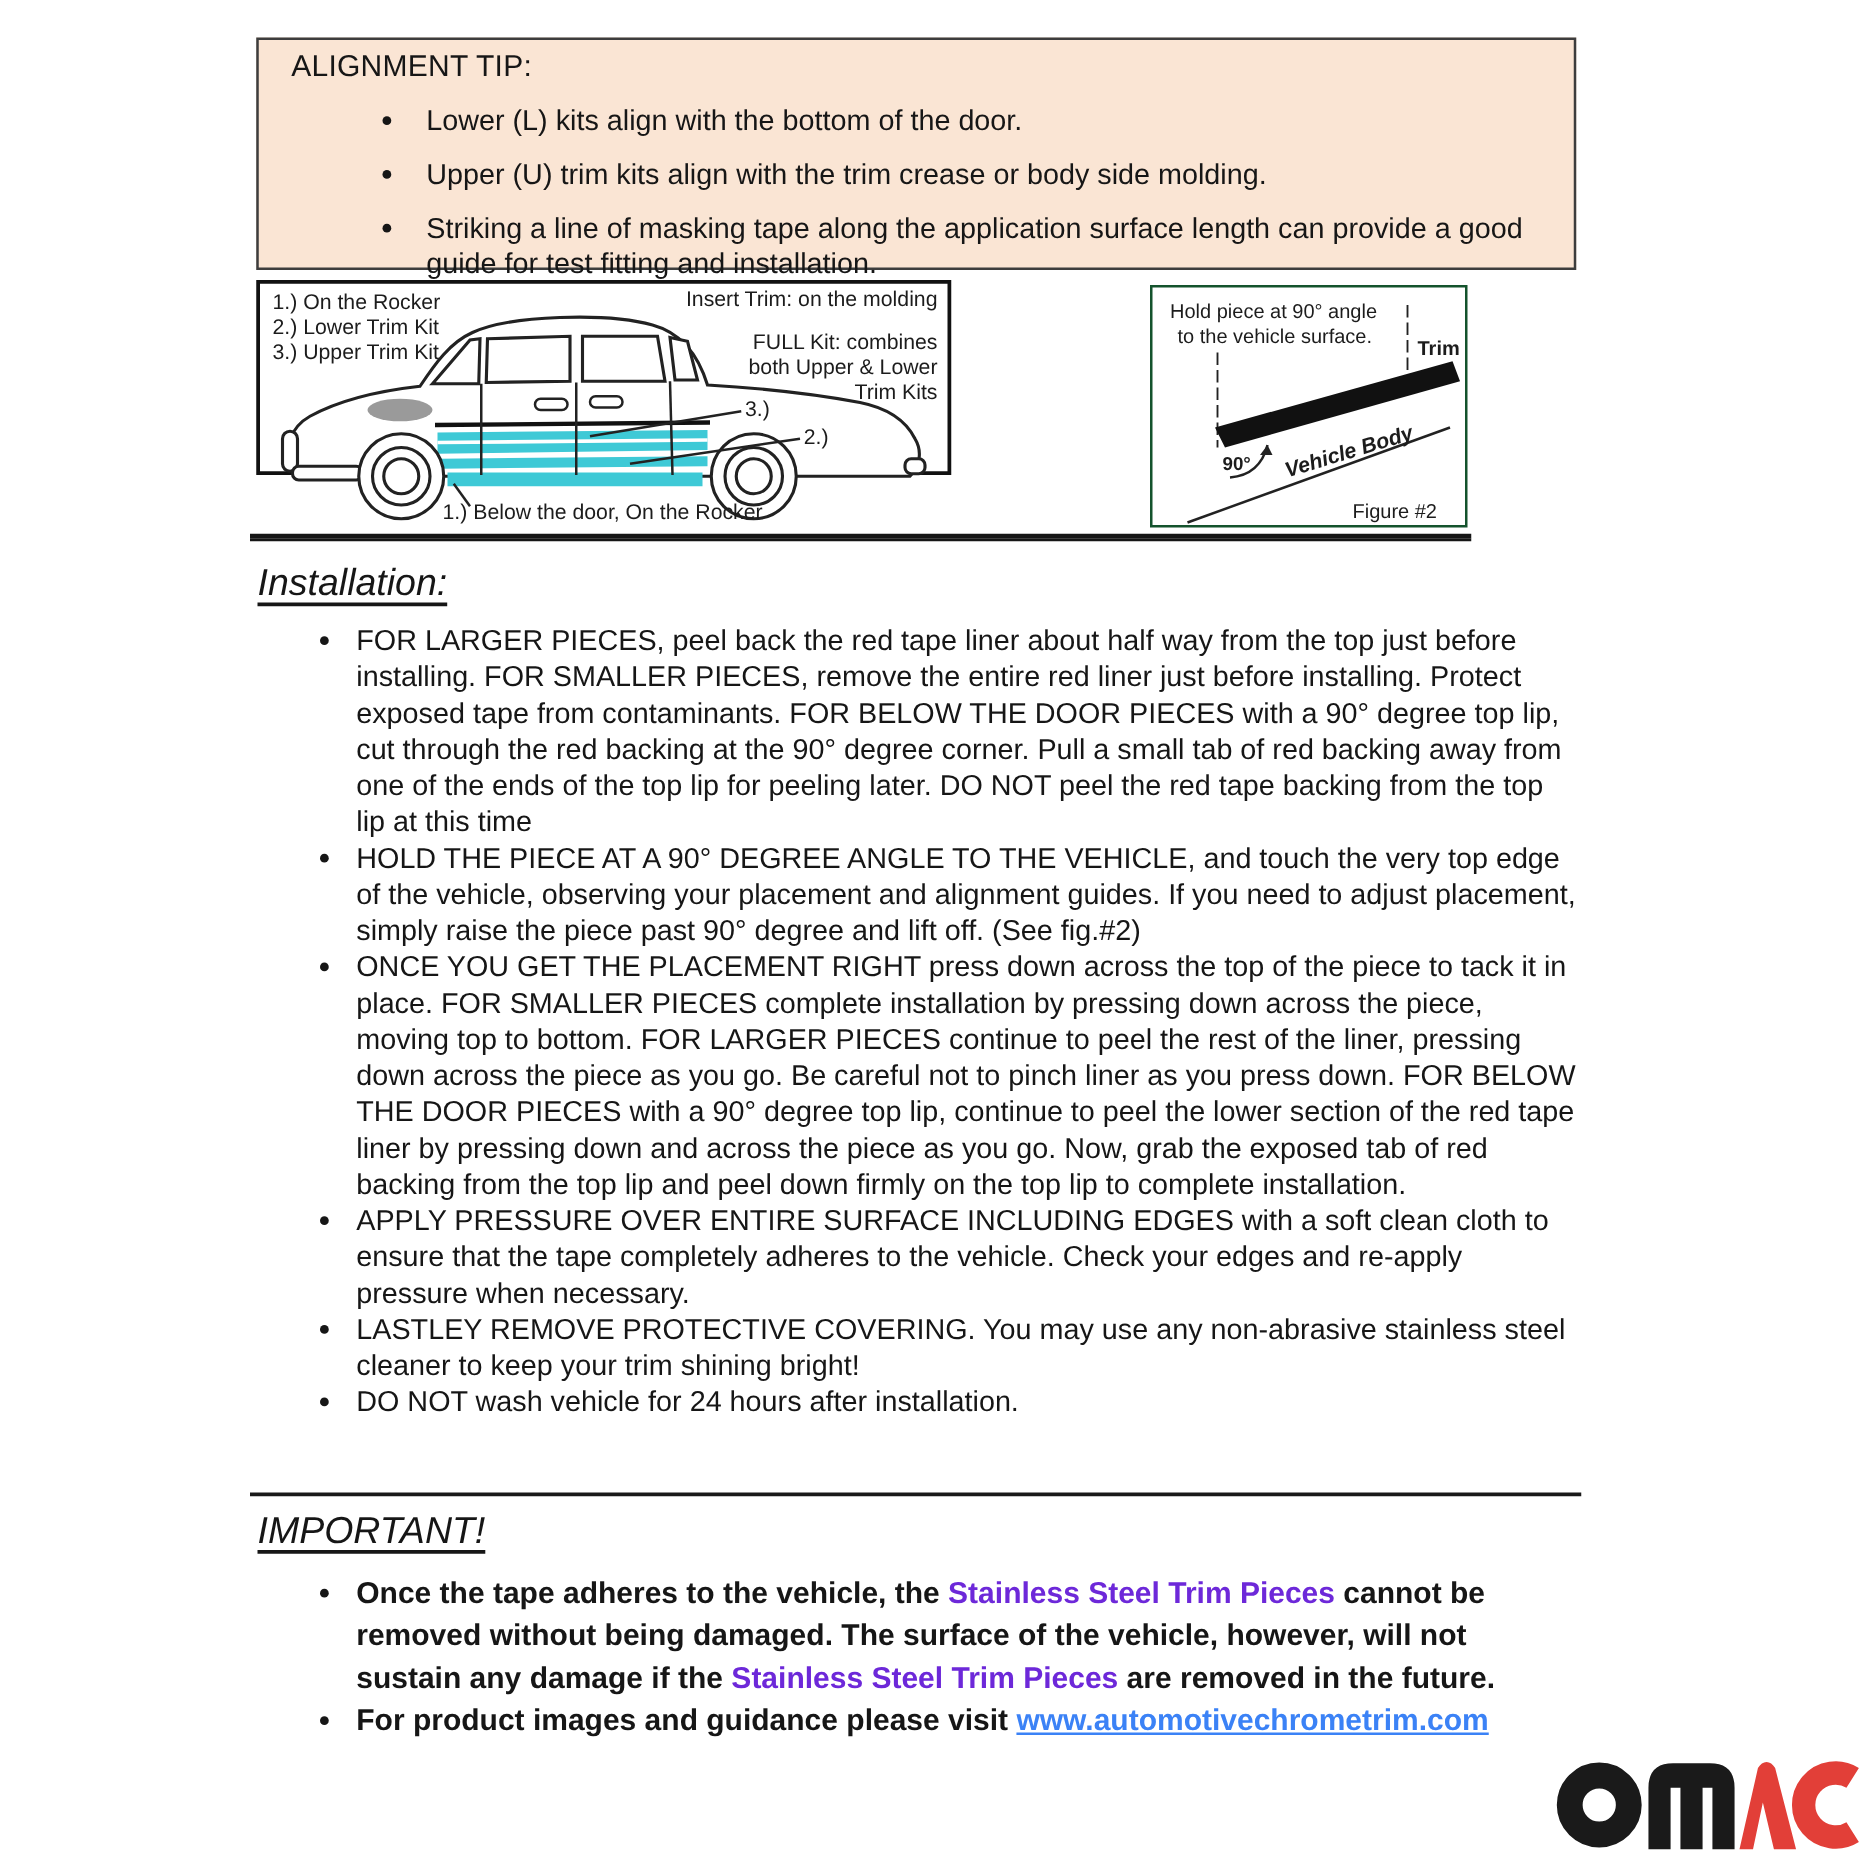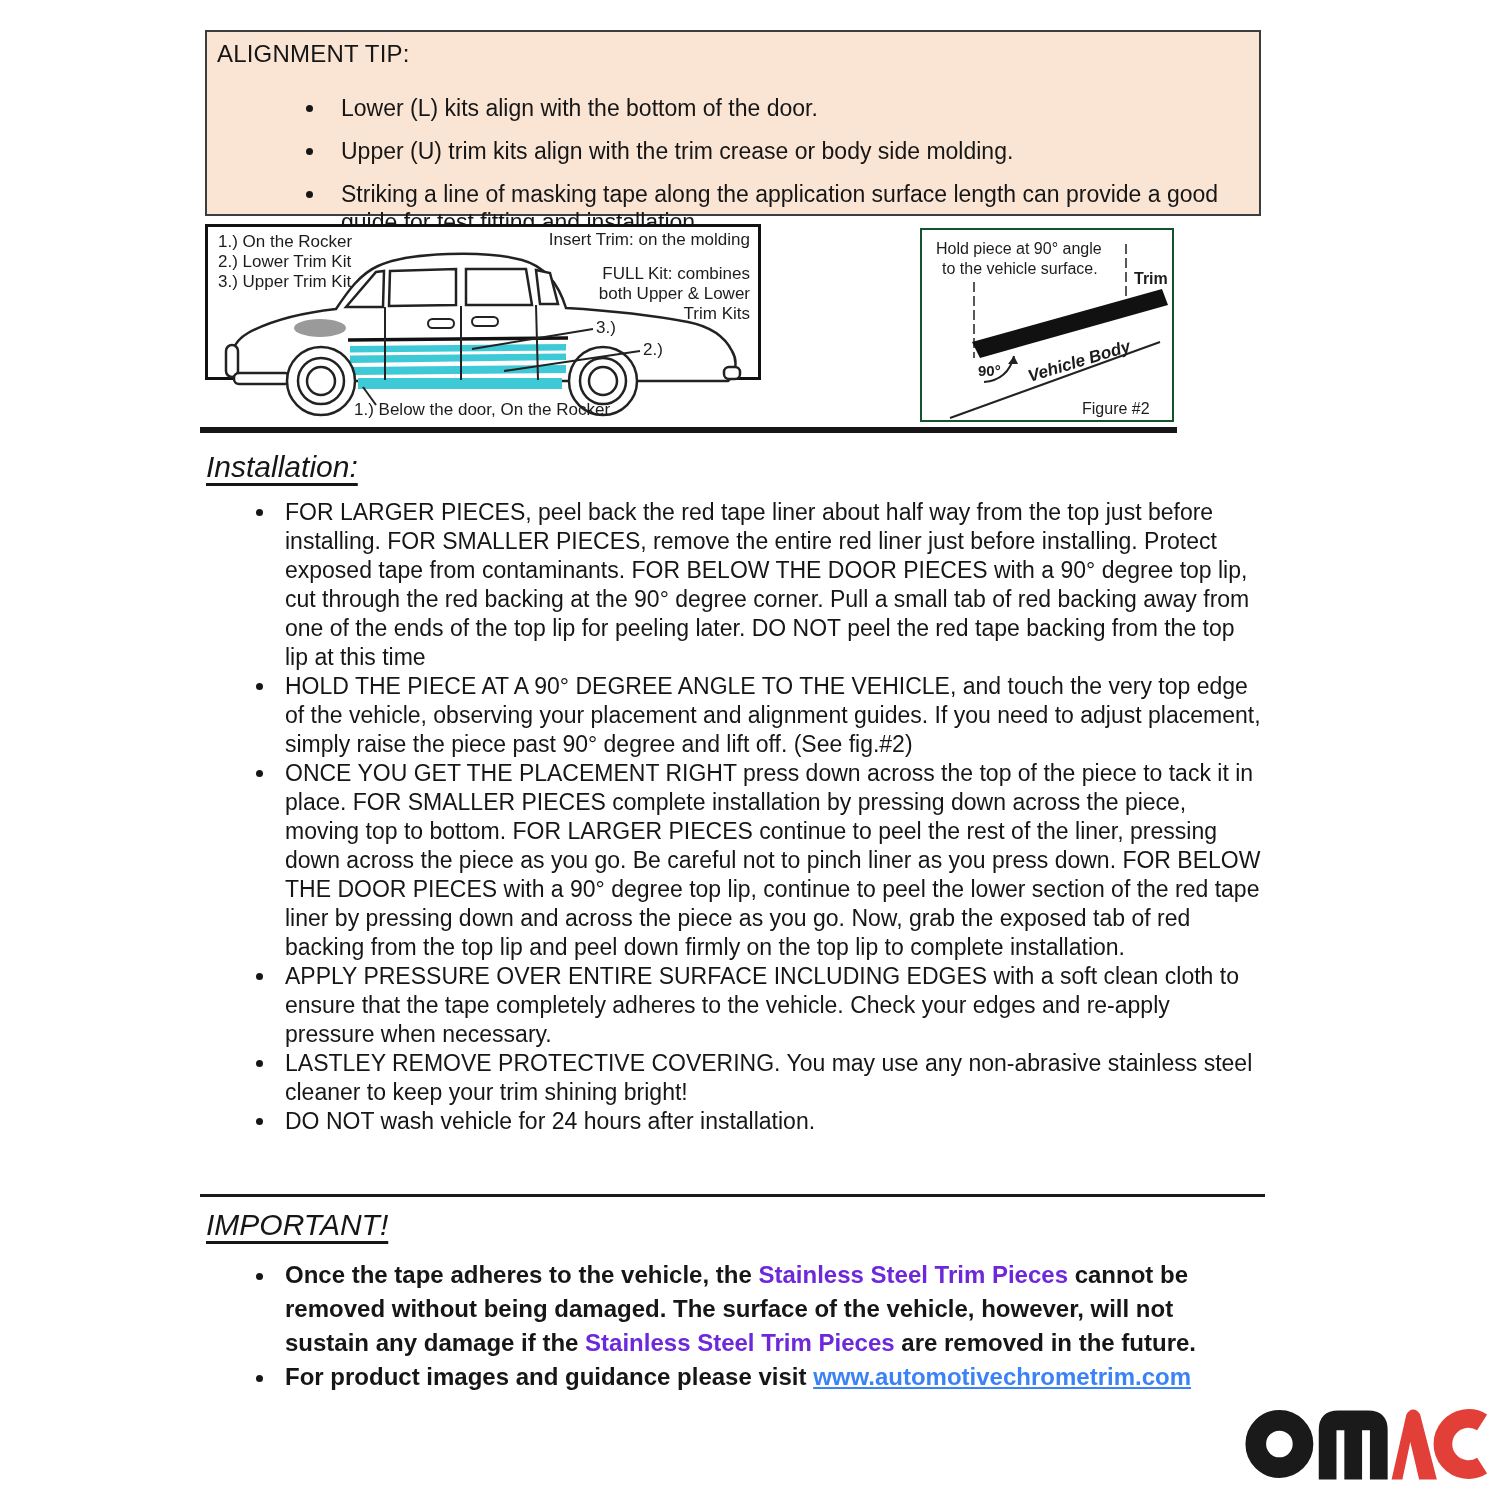--- a/index.html
+++ b/index.html
@@ -3,22 +3,22 @@
 <meta charset="utf-8">
 <style>
   * { margin:0; padding:0; box-sizing:border-box; }
   html,body { background:#ffffff; }
   body { font-family:"Liberation Sans", sans-serif; color:#161616; }
   .page { position:relative; width:1500px; height:1500px; background:#ffffff; overflow:hidden; }
 
   
   .tip-box { position:absolute; left:205px; top:30px; width:1056px; height:186px;
              background:#FAE5D4; border:2px solid #3d3d3d; }
-  .tip-title { font-size:24px; padding:8px 0 0 10px; letter-spacing:0.2px; }
-  .tip-list { list-style:disc outside; margin-top:26px; padding-left:120px; padding-right:16px; }
+  .tip-title { font-size:24px; padding:8px 0 0 26px; letter-spacing:0.2px; }
+  .tip-list { list-style:disc outside; margin-top:14px; padding-left:120px; padding-right:16px; }
   .tip-list li { font-size:23px; line-height:28px; margin-bottom:15px; padding-left:14px; }
 
   
   .car-box { position:absolute; left:205px; top:224px; width:556px; height:156px;
              border:3px solid #111; background:#fff; }
   .fig-box { position:absolute; left:920px; top:228px; width:254px; height:194px;
              border:2px solid #14532d; background:#fff; }
   svg text { font-family:"Liberation Sans", sans-serif; fill:#1c1c1c; }
 
   .thick-rule { position:absolute; left:200px; top:427px; width:977px; height:3px;

